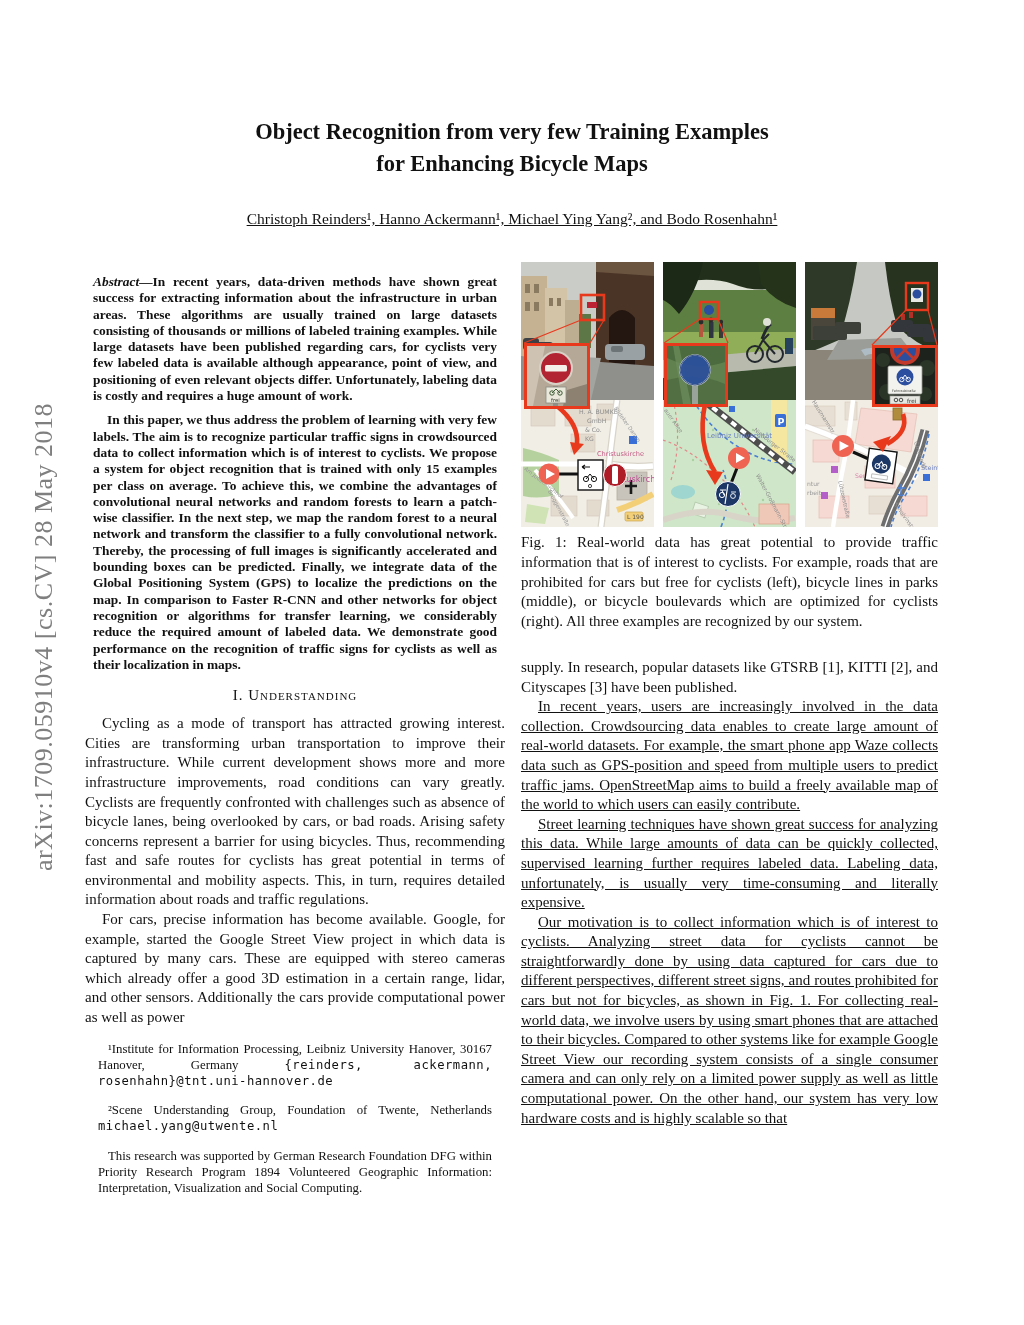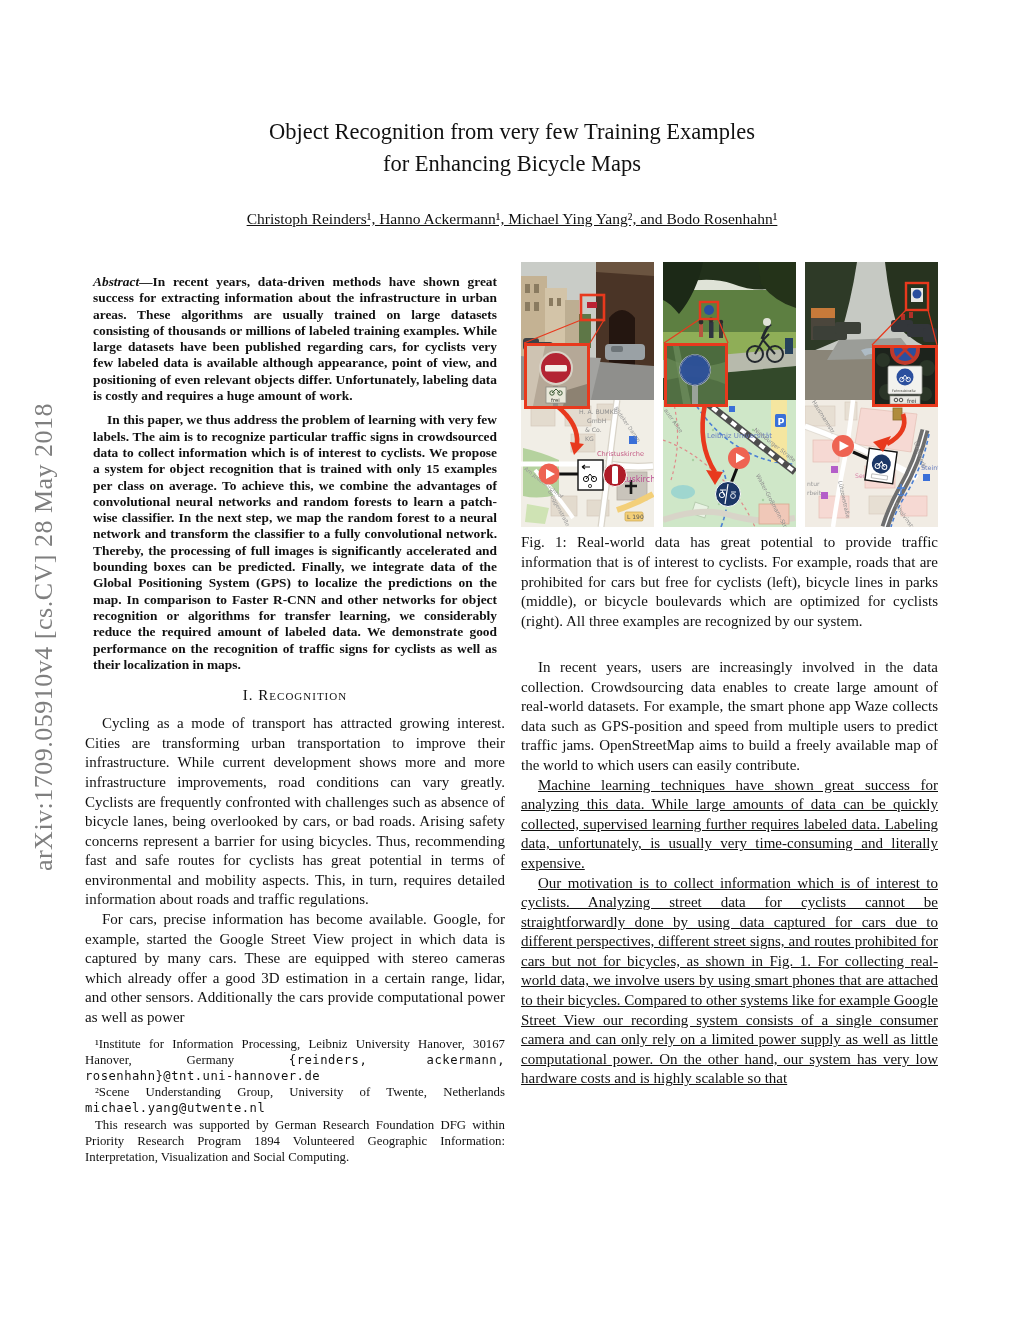--- a/index.html
+++ b/index.html
@@ -4,34 +4,34 @@
 <style>
   html,body{margin:0;padding:0;background:#ffffff;}
   .page{position:relative;width:1024px;height:1325px;background:#ffffff;overflow:hidden;
         font-family:"Liberation Serif","DejaVu Serif",serif;color:#111;}
   
   .arxiv{position:absolute;left:-266px;top:622px;width:620px;text-align:center;
          transform:rotate(-90deg);transform-origin:center center;
          font-size:26px;color:#7f7f7f;letter-spacing:.5px;white-space:nowrap;}
   
   .titleblock{position:absolute;left:162px;top:116px;width:700px;text-align:center;}
-  .titleblock h1{margin:0;font-size:22.5px;line-height:32px;font-weight:normal;}
+  .titleblock h1{margin:0;font-size:22.5px;line-height:32px;font-weight:bold;}
   .authors{position:absolute;left:112px;top:210px;width:800px;text-align:center;font-size:15.5px;text-decoration:underline;}
   
   .col-left{position:absolute;left:85px;top:266px;width:420px;}
   .col-right{position:absolute;left:521px;top:262px;width:417px;}
   .abstract p{margin:8px;font-size:13.4px;line-height:16.3px;font-weight:bold;text-align:justify;}
   .abstract p+p{text-indent:14px;}
   .abstract .alabel{font-style:italic;}
   .sechead{margin:14px 0 10px 0;text-align:center;font-size:15px;font-variant:small-caps;
            letter-spacing:1px;font-weight:normal;}
   .body-p{margin:0;font-size:15px;line-height:19.6px;text-align:justify;text-indent:17px;}
   .noindent{text-indent:0;}
   .footnotes{margin-top:8px;}
-  .footnotes p{margin:0;font-size:12.8px;line-height:16.2px;text-align:justify;text-indent:10px;}
+  .footnotes p{margin:13px;font-size:12.8px;line-height:16.2px;text-align:justify;text-indent:10px;}
   .mono{font-family:"DejaVu Sans Mono","Liberation Mono",monospace;font-size:12.2px;letter-spacing:.5px;}
   .caption{margin:6px 0 0 0;font-size:15px;line-height:19.8px;text-align:justify;}
   .rc-text{margin-top:26px;}
   .rc-text .body-p+.body-p{margin-top:0;text-decoration:underline;}
   
   .fig{position:relative;width:417px;height:265px;}
   .figgrid{display:grid;grid-template-columns:133px 133px 133px;column-gap:9px;}
   .figcol{position:relative;width:133px;height:265px;}
   .photo,.map{display:block;}
   .inset{position:absolute;box-sizing:border-box;border:3px solid #e8391d;background:#888;z-index:5;}
@@ -53,26 +53,26 @@
     <h1>for Enhancing Bicycle Maps</h1>
   </div>
 
   <div class="authors">Christoph Reinders¹, Hanno Ackermann¹, Michael Ying Yang², and Bodo Rosenhahn¹</div>
 
   <div class="col-left">
     <div class="abstract">
       <p><span class="alabel">Abstract—</span><span>In recent years, data-driven methods have shown great success for extracting information about the infrastructure in urban areas. These algorithms are usually trained on large datasets consisting of thousands or millions of labeled training examples. While large datasets have been published regarding cars, for cyclists very few labeled data is available although appearance, point of view, and positioning of even relevant objects differ. Unfortunately, labeling data is costly and requires a huge amount of work.</span></p>
       <p>In this paper, we thus address the problem of learning with very few labels. The aim is to recognize particular traffic signs in crowdsourced data to collect information which is of interest to cyclists. We propose a system for object recognition that is trained with only 15 examples per class on average. To achieve this, we combine the advantages of convolutional neural networks and random forests to learn a patch-wise classifier. In the next step, we map the random forest to a neural network and transform the classifier to a fully convolutional network. Thereby, the processing of full images is significantly accelerated and bounding boxes can be predicted. Finally, we integrate data of the Global Positioning System (GPS) to localize the predictions on the map. In comparison to Faster R-CNN and other networks for object recognition or algorithms for transfer learning, we considerably reduce the required amount of labeled data. We demonstrate good performance on the recognition of traffic signs for cyclists as well as their localization in maps.</p>
     </div>
-    <h2 class="sechead">I. Recognition</h2>
+    <h2 class="sechead">I. Understanding</h2>
     <p class="body-p">Cycling as a mode of transport has attracted growing interest. Cities are transforming urban transportation to improve their infrastructure. While current development shows more and more infrastructure improvements, road conditions can vary greatly. Cyclists are frequently confronted with challenges such as absence of bicycle lanes, being overlooked by cars, or bad roads. Arising safety concerns represent a barrier for using bicycles. Thus, recommending fast and safe routes for cyclists has great potential in terms of environmental and mobility aspects. This, in turn, requires detailed information about roads and traffic regulations.</p>
     <p class="body-p">For cars, precise information has become available. Google, for example, started the Google Street View project in which data is captured by many cars. These are equipped with stereo cameras which already offer a good 3D estimation in a certain range, lidar, and other sensors. Additionally the cars provide computational power as well as power</p>
     <div class="footnotes">
       <p><span>¹Institute for Information Processing, Leibniz University Hanover, 30167 Hanover, Germany </span><span class="mono">{reinders, ackermann, rosenhahn}@tnt.uni-hannover.de</span></p>
-      <p><span>²Scene Understanding Group, University of Twente, Netherlands </span><span class="mono">michael.yang@utwente.nl</span></p>
+      <p><span>²Scene Understanding Group, Foundation of Twente, Netherlands </span><span class="mono">michael.yang@utwente.nl</span></p>
       <p>This research was supported by German Research Foundation DFG within Priority Research Program 1894 Volunteered Geographic Information: Interpretation, Visualization and Social Computing.</p>
     </div>
   </div>
 
   <div class="col-right">
 
     <div class="fig">
       <div class="figgrid">
 
         <div class="figcol">
@@ -382,19 +382,20 @@
               </g>
             </svg>
           </div>
         </div>
       </div>
     </div>
 
     <p class="caption">Fig. 1: Real-world data has great potential to provide traffic information that is of interest to cyclists. For example, roads that are prohibited for cars but free for cyclists (left), bicycle lines in parks (middle), or bicycle boulevards which are optimized for cyclists (right). All three examples are recognized by our system.</p>
 
     <div class="rc-text">
+      <p class="body-p noindent">supply. In research, popular datasets like GTSRB [1], KITTI [2], and Cityscapes [3] have been published.</p>
       <p class="body-p">In recent years, users are increasingly involved in the data collection. Crowdsourcing data enables to create large amount of real-world datasets. For example, the smart phone app Waze collects data such as GPS-position and speed from multiple users to predict traffic jams. OpenStreetMap aims to build a freely available map of the world to which users can easily contribute.</p>
-      <p class="body-p">Machine learning techniques have shown great success for analyzing this data. While large amounts of data can be quickly collected, supervised learning further requires labeled data. Labeling data, unfortunately, is usually very time-consuming and literally expensive.</p>
+      <p class="body-p">Street learning techniques have shown great success for analyzing this data. While large amounts of data can be quickly collected, supervised learning further requires labeled data. Labeling data, unfortunately, is usually very time-consuming and literally expensive.</p>
       <p class="body-p">Our motivation is to collect information which is of interest to cyclists. Analyzing street data for cyclists cannot be straightforwardly done by using data captured for cars due to different perspectives, different street signs, and routes prohibited for cars but not for bicycles, as shown in Fig. 1. For collecting real-world data, we involve users by using smart phones that are attached to their bicycles. Compared to other systems like for example Google Street View our recording system consists of a single consumer camera and can only rely on a limited power supply as well as little computational power. On the other hand, our system has very low hardware costs and is highly scalable so that</p>
     </div>
   </div>
 
 </div>
 
 </body></html>

